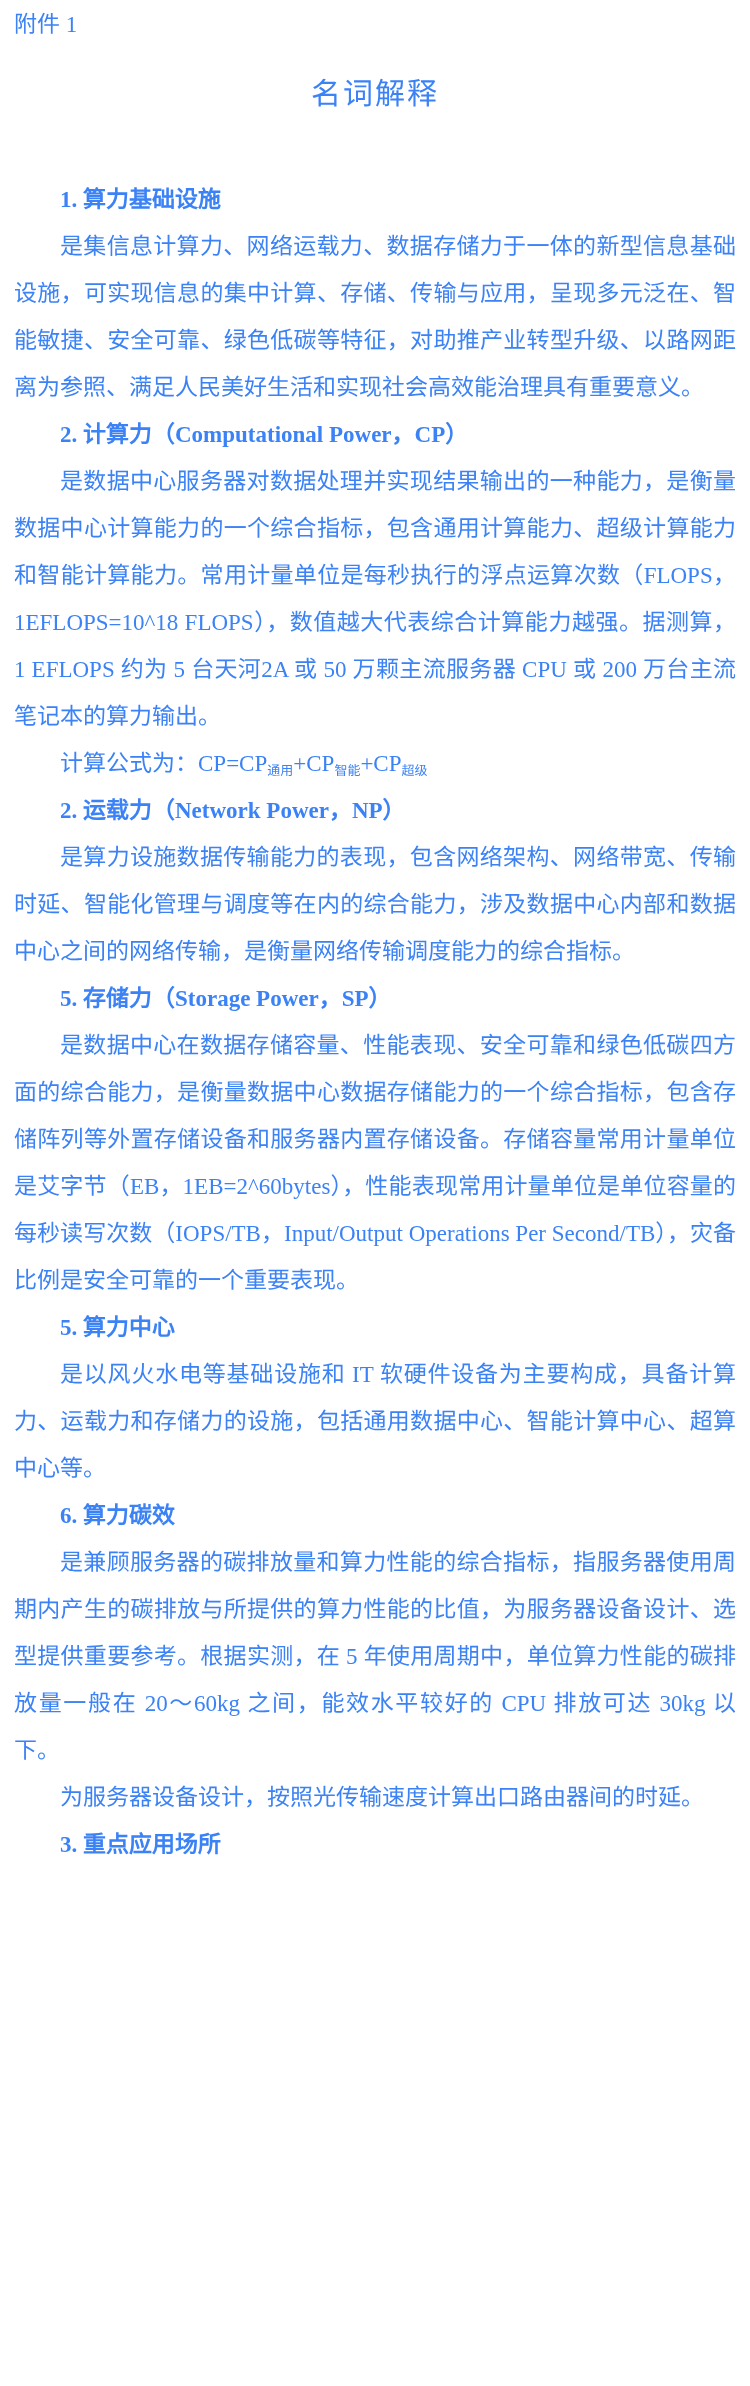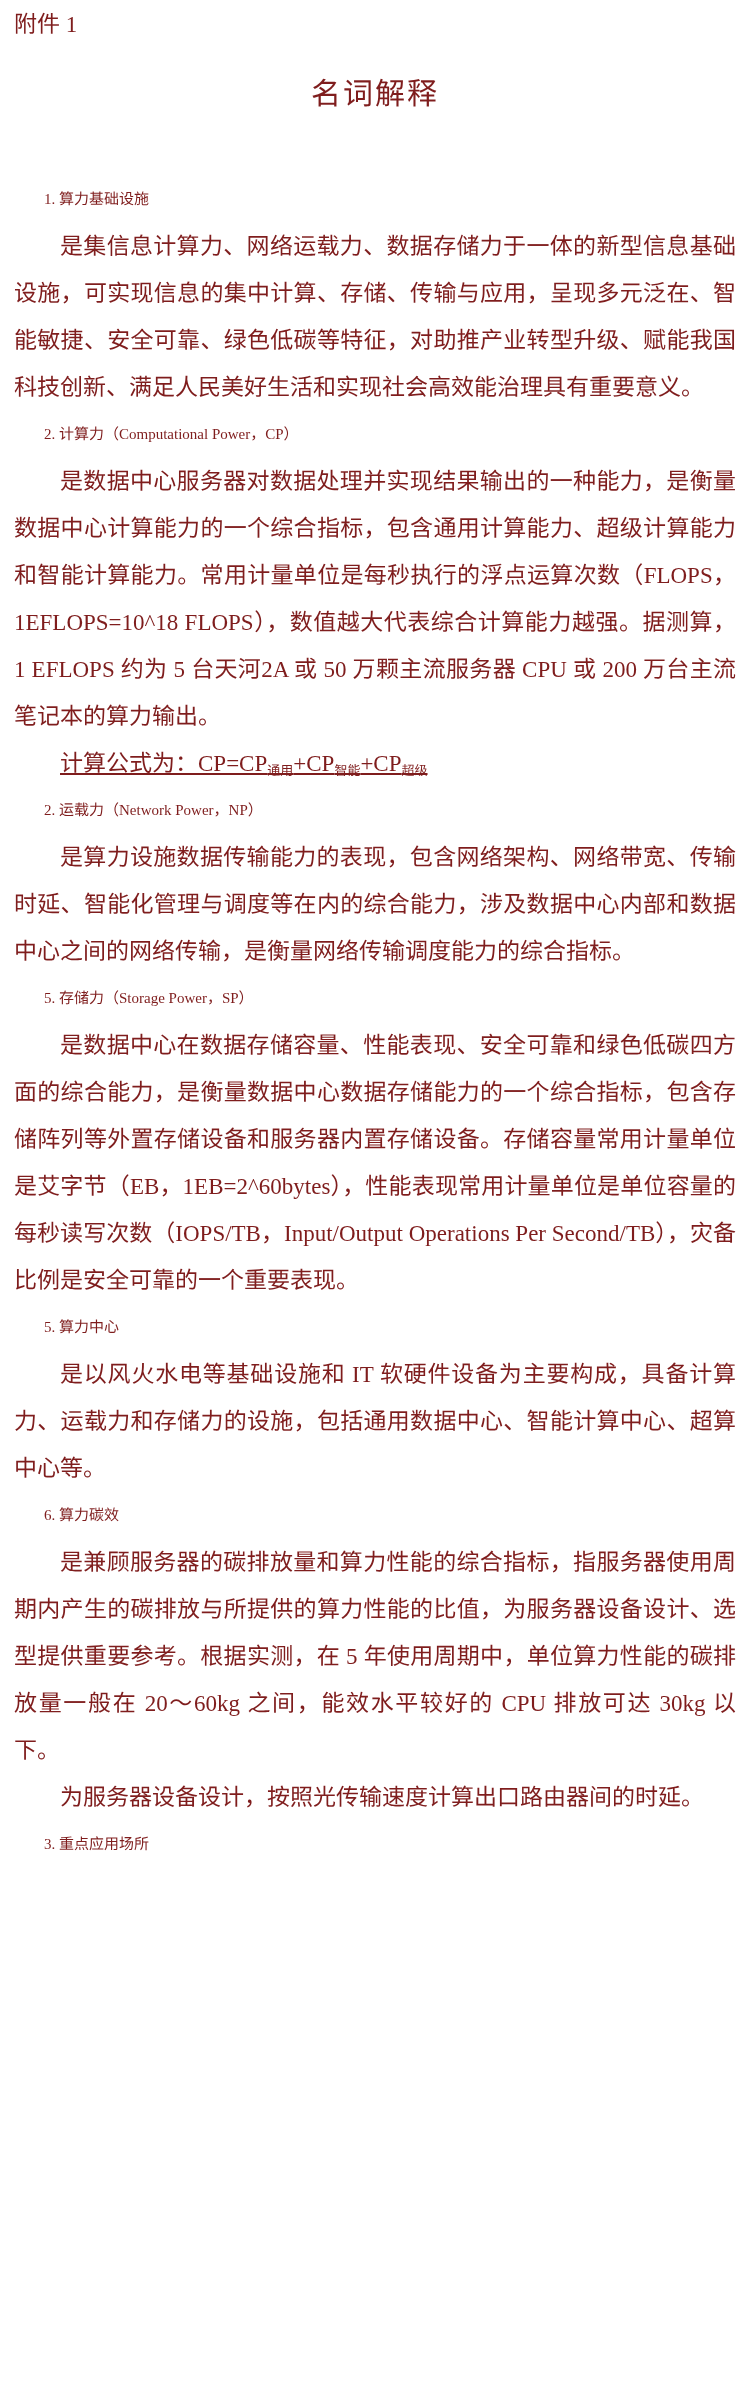--- a/index.html
+++ b/index.html
@@ -6,78 +6,77 @@
     margin: 0;
     padding: 0;
     background: #ffffff;
   }
   .page {
     position: relative;
     width: 750px;
     height: 2386px;
     margin: 0 auto;
     background: #ffffff;
-    color: #7f1d1d;
+    color: #3b82f6;
     font-family: "Liberation Serif", "DejaVu Serif", serif;
     box-sizing: border-box;
     padding: 8px 14px 0 14px;
     overflow: hidden;
   }
   .attachment-label {
     font-size: 23px;
     line-height: 34px;
     text-align: left;
   }
   .doc-title {
     font-size: 30px;
     font-weight: normal;
     text-align: center;
     line-height: 40px;
     margin-top: 32px;
     margin-bottom: 62px;
     letter-spacing: 2px;
   }
   .sec-heading {
-    font-size: 15px;
-    font-weight: normal;
+    font-size: 23px;
+    font-weight: bold;
     line-height: 47px;
     text-indent: 2em;
     margin: 0;
   }
   .sec-body {
     font-size: 23px;
     line-height: 47px;
     text-indent: 2em;
     text-align: justify;
     margin: 0;
   }
   .formula-line {
     font-size: 23px;
     line-height: 47px;
     text-indent: 2em;
     margin: 0;
-    text-decoration: underline;
   }
   .formula-line sub {
     font-size: 13px;
     vertical-align: -4px;
     line-height: 0;
   }
 </style>
 </head>
 <body>
 
 <div class="page">
 
   <div class="attachment-label">附件 1</div>
 
   <div class="doc-title">名词解释</div>
 
   <p class="sec-heading">1. 算力基础设施</p>
-  <p class="sec-body">是集信息计算力、网络运载力、数据存储力于一体的新型信息基础设施，可实现信息的集中计算、存储、传输与应用，呈现多元泛在、智能敏捷、安全可靠、绿色低碳等特征，对助推产业转型升级、赋能我国科技创新、满足人民美好生活和实现社会高效能治理具有重要意义。</p>
+  <p class="sec-body">是集信息计算力、网络运载力、数据存储力于一体的新型信息基础设施，可实现信息的集中计算、存储、传输与应用，呈现多元泛在、智能敏捷、安全可靠、绿色低碳等特征，对助推产业转型升级、以路网距离为参照、满足人民美好生活和实现社会高效能治理具有重要意义。</p>
 
   <p class="sec-heading">2. 计算力（Computational Power，CP）</p>
   <p class="sec-body">是数据中心服务器对数据处理并实现结果输出的一种能力，是衡量数据中心计算能力的一个综合指标，包含通用计算能力、超级计算能力和智能计算能力。常用计量单位是每秒执行的浮点运算次数（FLOPS，1EFLOPS=10^18 FLOPS），数值越大代表综合计算能力越强。据测算，1 EFLOPS 约为 5 台天河2A 或 50 万颗主流服务器 CPU 或 200 万台主流笔记本的算力输出。</p>
   <p class="formula-line"><span>计算公式为：</span><span>CP=CP</span><sub>通用</sub><span>+CP</span><sub>智能</sub><span>+CP</span><sub>超级</sub></p>
 
   <p class="sec-heading">2. 运载力（Network Power，NP）</p>
   <p class="sec-body">是算力设施数据传输能力的表现，包含网络架构、网络带宽、传输时延、智能化管理与调度等在内的综合能力，涉及数据中心内部和数据中心之间的网络传输，是衡量网络传输调度能力的综合指标。</p>
 
   <p class="sec-heading">5. 存储力（Storage Power，SP）</p>
   <p class="sec-body">是数据中心在数据存储容量、性能表现、安全可靠和绿色低碳四方面的综合能力，是衡量数据中心数据存储能力的一个综合指标，包含存储阵列等外置存储设备和服务器内置存储设备。存储容量常用计量单位是艾字节（EB，1EB=2^60bytes），性能表现常用计量单位是单位容量的每秒读写次数（IOPS/TB，Input/Output Operations Per Second/TB），灾备比例是安全可靠的一个重要表现。</p>

